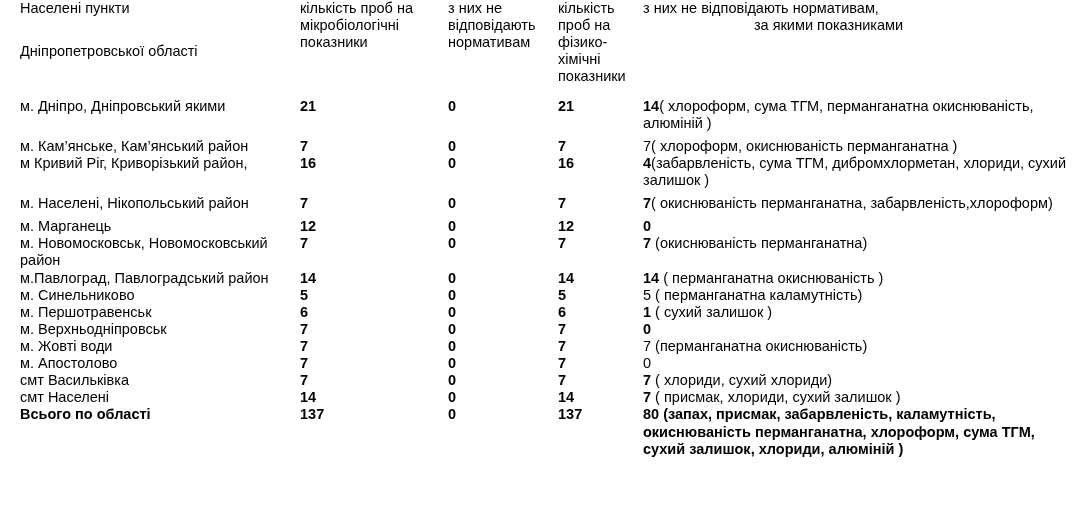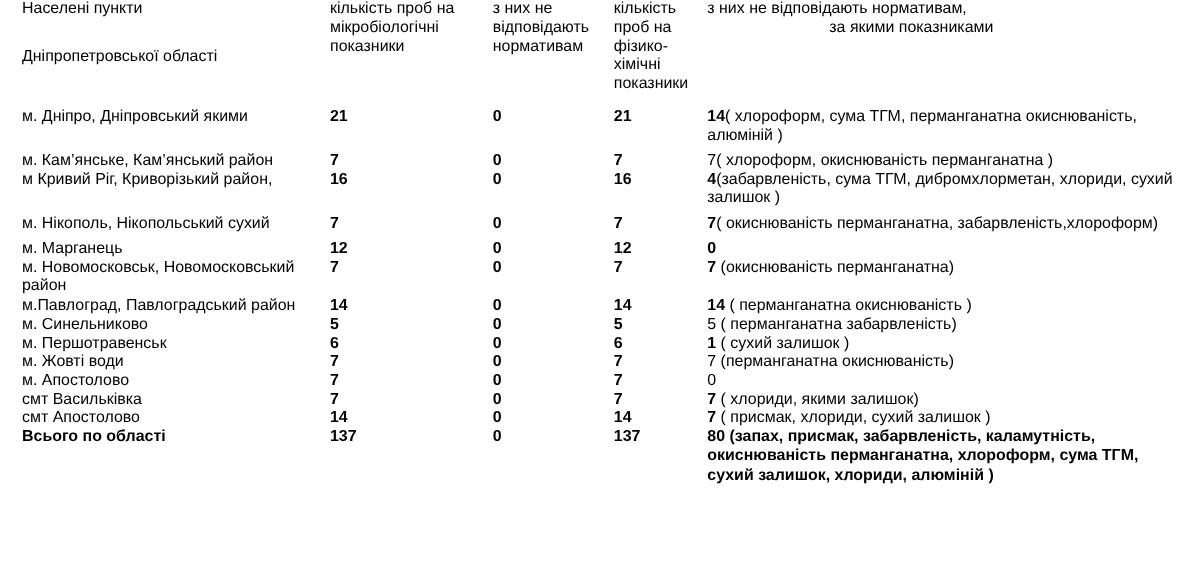--- a/index.html
+++ b/index.html
@@ -142,21 +142,21 @@
         <td class="num">16</td>
         <td class="num">0</td>
         <td class="num">16</td>
         <td class="note"><b>4</b><span>(забарвленість,  сума ТГМ, дибромхлорметан, хлориди, сухий залишок )</span></td>
       </tr>
       <tr class="gap-sm">
           <td colspan="5"></td>
         </tr>
 
       <tr class="row">
-        <td class="cell-name">м. Нікополь, Нікопольський сухий</td>
+        <td class="cell-name">м. Населені, Нікопольський район</td>
         <td class="num">7</td>
         <td class="num">0</td>
         <td class="num">7</td>
         <td class="note"><b>7</b><span>( окиснюваність перманганатна, забарвленість,хлороформ)</span></td>
       </tr>
       <tr class="gap-sm">
           <td colspan="5"></td>
         </tr>
 
       <tr class="row">
@@ -181,31 +181,38 @@
         <td class="num">0</td>
         <td class="num">14</td>
         <td class="note"><b>14</b><span>  (  перманганатна окиснюваність )</span></td>
       </tr>
 
       <tr class="row">
         <td class="cell-name">м. Синельниково</td>
         <td class="num">5</td>
         <td class="num">0</td>
         <td class="num">5</td>
-        <td class="note"><span>5</span><span>  ( перманганатна забарвленість)</span></td>
+        <td class="note"><span>5</span><span>  ( перманганатна каламутність)</span></td>
       </tr>
 
       <tr class="row">
         <td class="cell-name">м. Першотравенськ</td>
         <td class="num">6</td>
         <td class="num">0</td>
         <td class="num">6</td>
         <td class="note"><b>1</b><span> ( сухий залишок )</span></td>
       </tr>
 
+      <tr class="row">
+        <td class="cell-name">м. Верхньодніпровськ</td>
+        <td class="num">7</td>
+        <td class="num">0</td>
+        <td class="num">7</td>
+        <td class="note"><b>0</b><span></span></td>
+      </tr>
 
       <tr class="row">
         <td class="cell-name">м. Жовті води</td>
         <td class="num">7</td>
         <td class="num">0</td>
         <td class="num">7</td>
         <td class="note"><span>7</span><span> (перманганатна окиснюваність)</span></td>
       </tr>
 
       <tr class="row">
@@ -214,25 +221,25 @@
         <td class="num">0</td>
         <td class="num">7</td>
         <td class="note"><span>0</span><span></span></td>
       </tr>
 
       <tr class="row">
         <td class="cell-name">смт Васильківка</td>
         <td class="num">7</td>
         <td class="num">0</td>
         <td class="num">7</td>
-        <td class="note"><b>7</b><span> ( хлориди, якими залишок)</span></td>
-      </tr>
-
-      <tr class="row">
-        <td class="cell-name">смт Апостолово</td>
+        <td class="note"><b>7</b><span> ( хлориди, сухий хлориди)</span></td>
+      </tr>
+
+      <tr class="row">
+        <td class="cell-name">смт Населені</td>
         <td class="num">14</td>
         <td class="num">0</td>
         <td class="num">14</td>
         <td class="note"><b>7</b><span> ( присмак, хлориди, сухий залишок )</span></td>
       </tr>
 
       <tr class="row total">
         <td class="cell-name">Всього по області</td>
         <td class="num">137</td>
         <td class="num">0</td>

